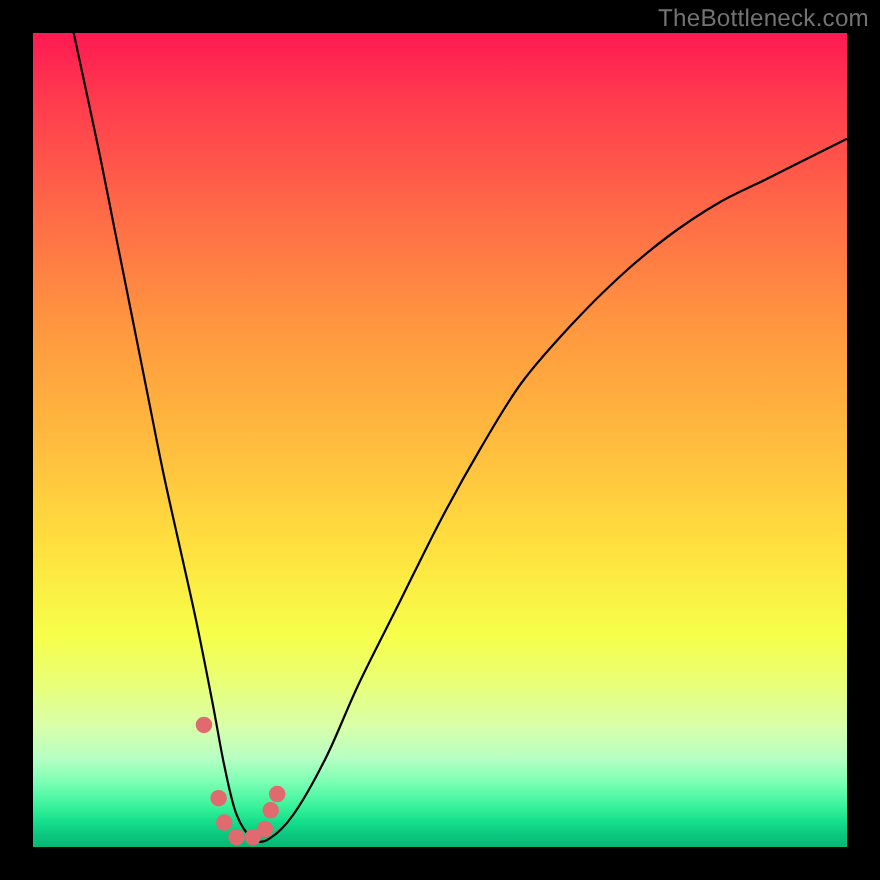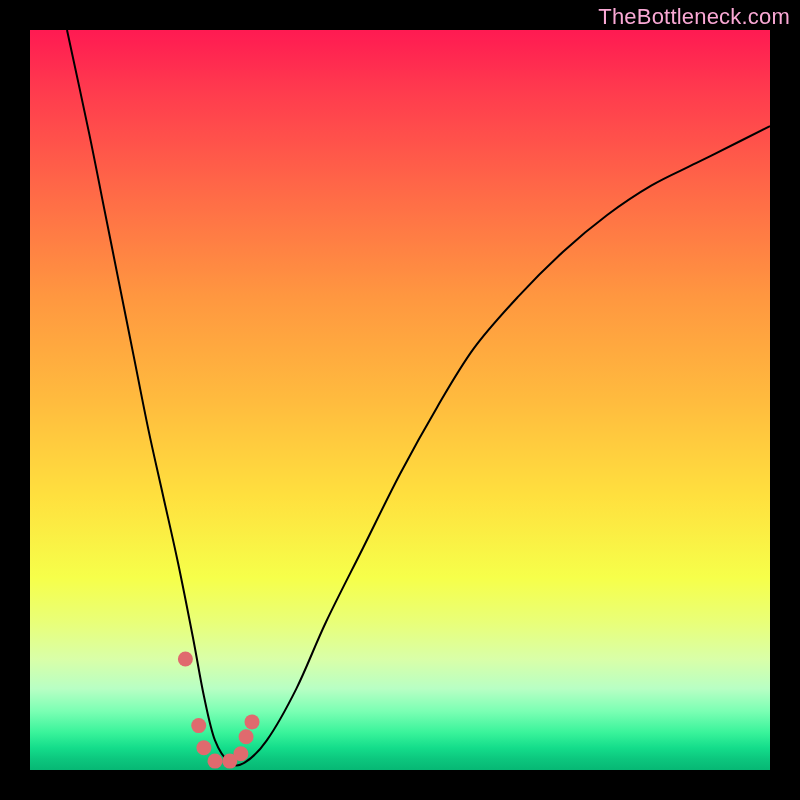--- a/index.html
+++ b/index.html
@@ -37,21 +37,21 @@
       #7cffb4 92%,
       #38f39a 95%,
       #14dd8b 97%,
       #0cc77e 98.5%,
       #07b774 100%);
   }
   .watermark {
     position: absolute;
     top: 4px;
     right: 10px;
-    color: #f9a8d4;
+    color: #737373;
     font-size: 22px;
     font-weight: 500;
     letter-spacing: 0.2px;
     user-select: none;
   }
   svg.curve {
     position: absolute;
     left: 0;
     top: 0;
     width: 740px;

